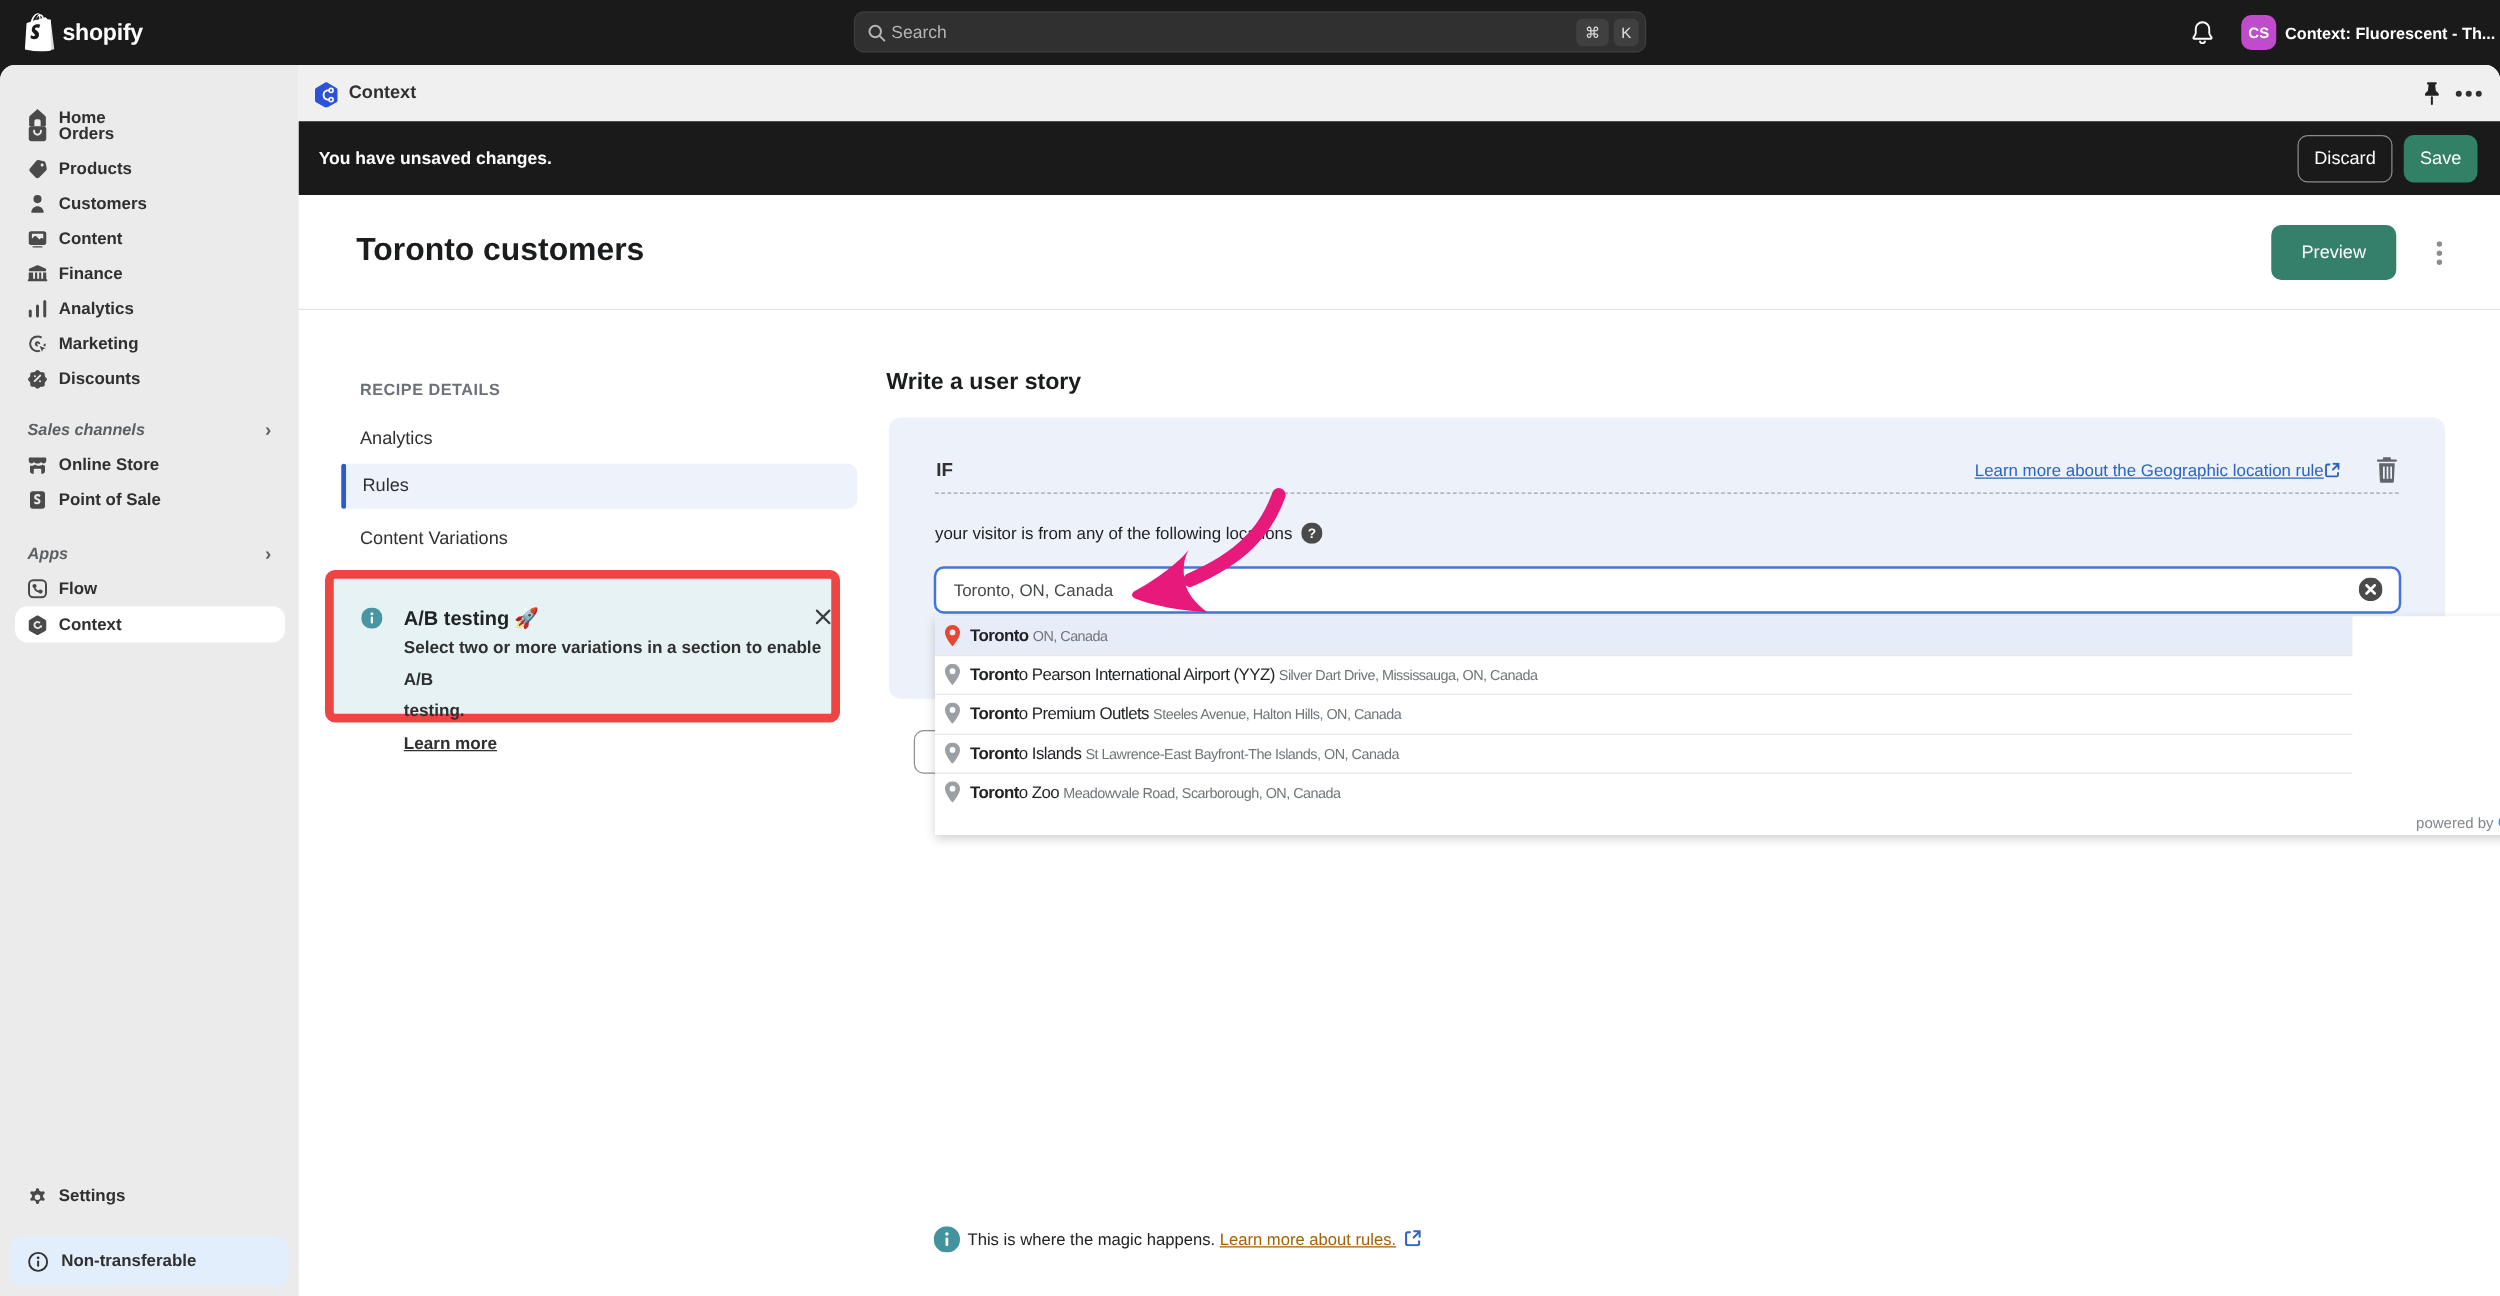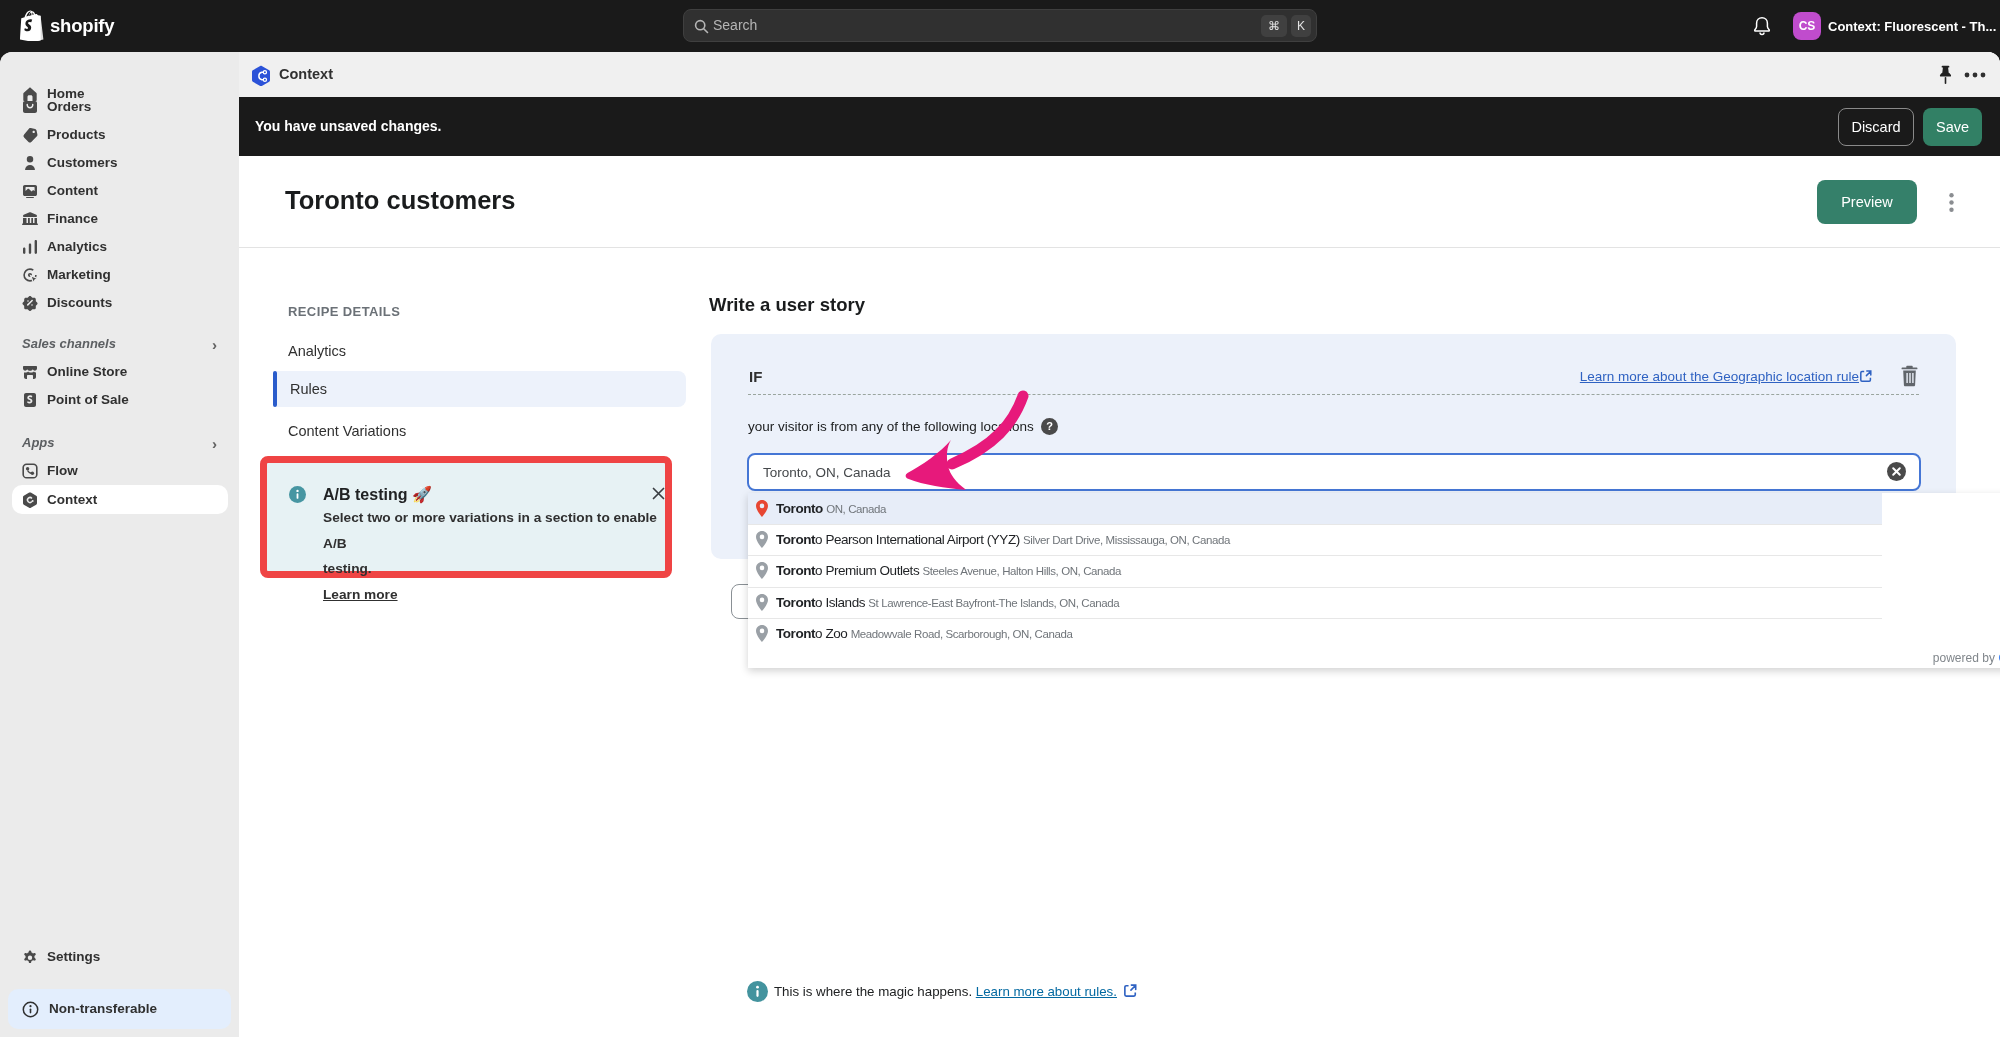--- a/index.html
+++ b/index.html
@@ -67,21 +67,21 @@
   .drow { position:absolute; left:0; width:1134px; height:31px; }
   .drow .pin { position:absolute; left:8px; top:7px; width:12px; height:17px; }
   .drow .nm { position:absolute; left:28px; top:8px; font-size:13.5px; letter-spacing:-.45px; color:#1f2124; white-space:nowrap; }
   .drow .nm b { font-weight:bold; }
   .drow .ad { font-size:11.5px; letter-spacing:-.4px; color:#70757a; font-weight:normal; }
   .dsep { position:absolute; left:0; width:1134px; height:1px; background:#e7e7e7; }
   #poweredby { position:absolute; right:13px; top:157px; font-size:12px; color:#80868b; }
 
   
   #bottomnote { position:absolute; left:508px; top:929px; }
-  .link { color:#0369a1; text-decoration:underline; }
+  .link { color:#a16207; text-decoration:underline; }
 </style>
 </head>
 <body>
 
 <div id="topbar">
   <svg class="abs" style="left:20px; top:10px;" width="26" height="31" viewBox="0 0 26 31">
     <path fill="#fff" d="M20.6 6.1c0-.2-.2-.3-.3-.3l-2.2-.2-1.6-1.6c-.2-.2-.5-.1-.6-.1l-.8.3C14.6 2.7 13.8 1.3 12.2 1.3h-.1C11.6.7 11 .5 10.5.5 6.9.5 5.2 5 4.6 7.3l-2.5.8c-.8.2-.8.3-.9 1L-.1 29.5l13.5 2.5 7.3-1.6L20.6 6.1zM13.8 4.5l-1.3.4c0-.7-.1-1.6-.4-2.4 1 .2 1.4 1.2 1.7 2zm-2.4.8l-2.7.8c.3-1 .8-2 1.4-2.7.2-.2.6-.5 1-.7.3.8.4 1.9.3 2.6zM10.6 1.4c.2 0 .4.1.6.2-.3.1-.6.4-.9.7-.8.9-1.4 2.2-1.7 3.5l-2.2.7c.5-1.7 1.9-5.1 4.2-5.1z"></path>
     <path fill="#fff" d="M20.3 5.8l-2.2-.2s-1.5-1.5-1.7-1.6c-.1-.1-.2-.1-.3-.1V31l7.3-1.6L20.6 6.1c0-.2-.2-.3-.3-.3z" opacity=".85"></path>
     <path fill="#1a1a1a" d="M12.2 9.6l-.9 2.7s-.8-.4-1.8-.4c-1.4 0-1.5.9-1.5 1.1 0 1.2 3.2 1.7 3.2 4.6 0 2.3-1.4 3.7-3.4 3.7-2.3 0-3.5-1.4-3.5-1.4l.6-2s1.2 1 2.2 1c.7 0 .9-.5.9-.9 0-1.6-2.6-1.7-2.6-4.3 0-2.2 1.6-4.4 4.8-4.4 1.3 0 2 .3 2 .3z"></path>
   </svg>

